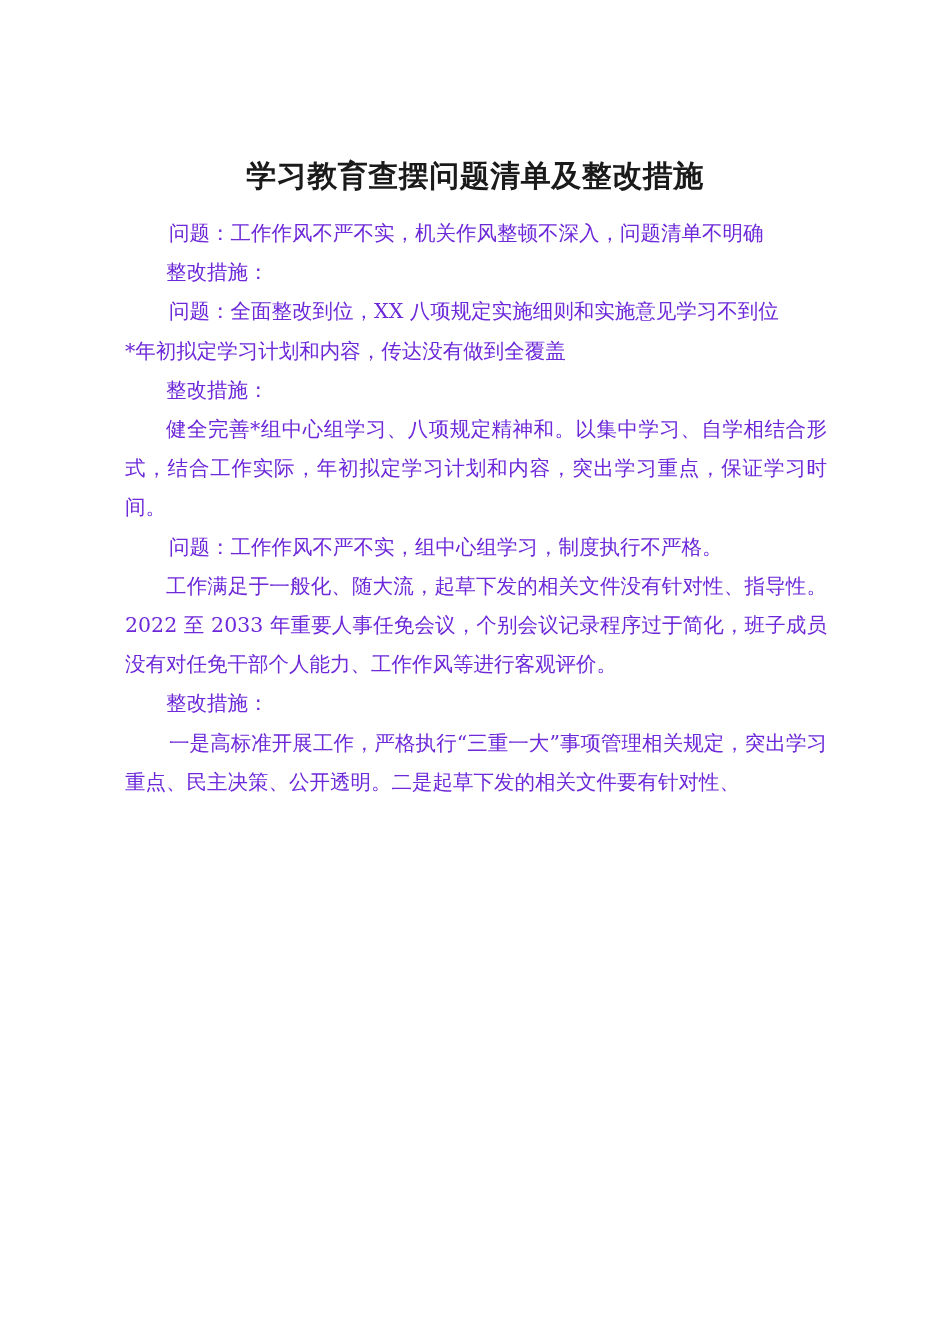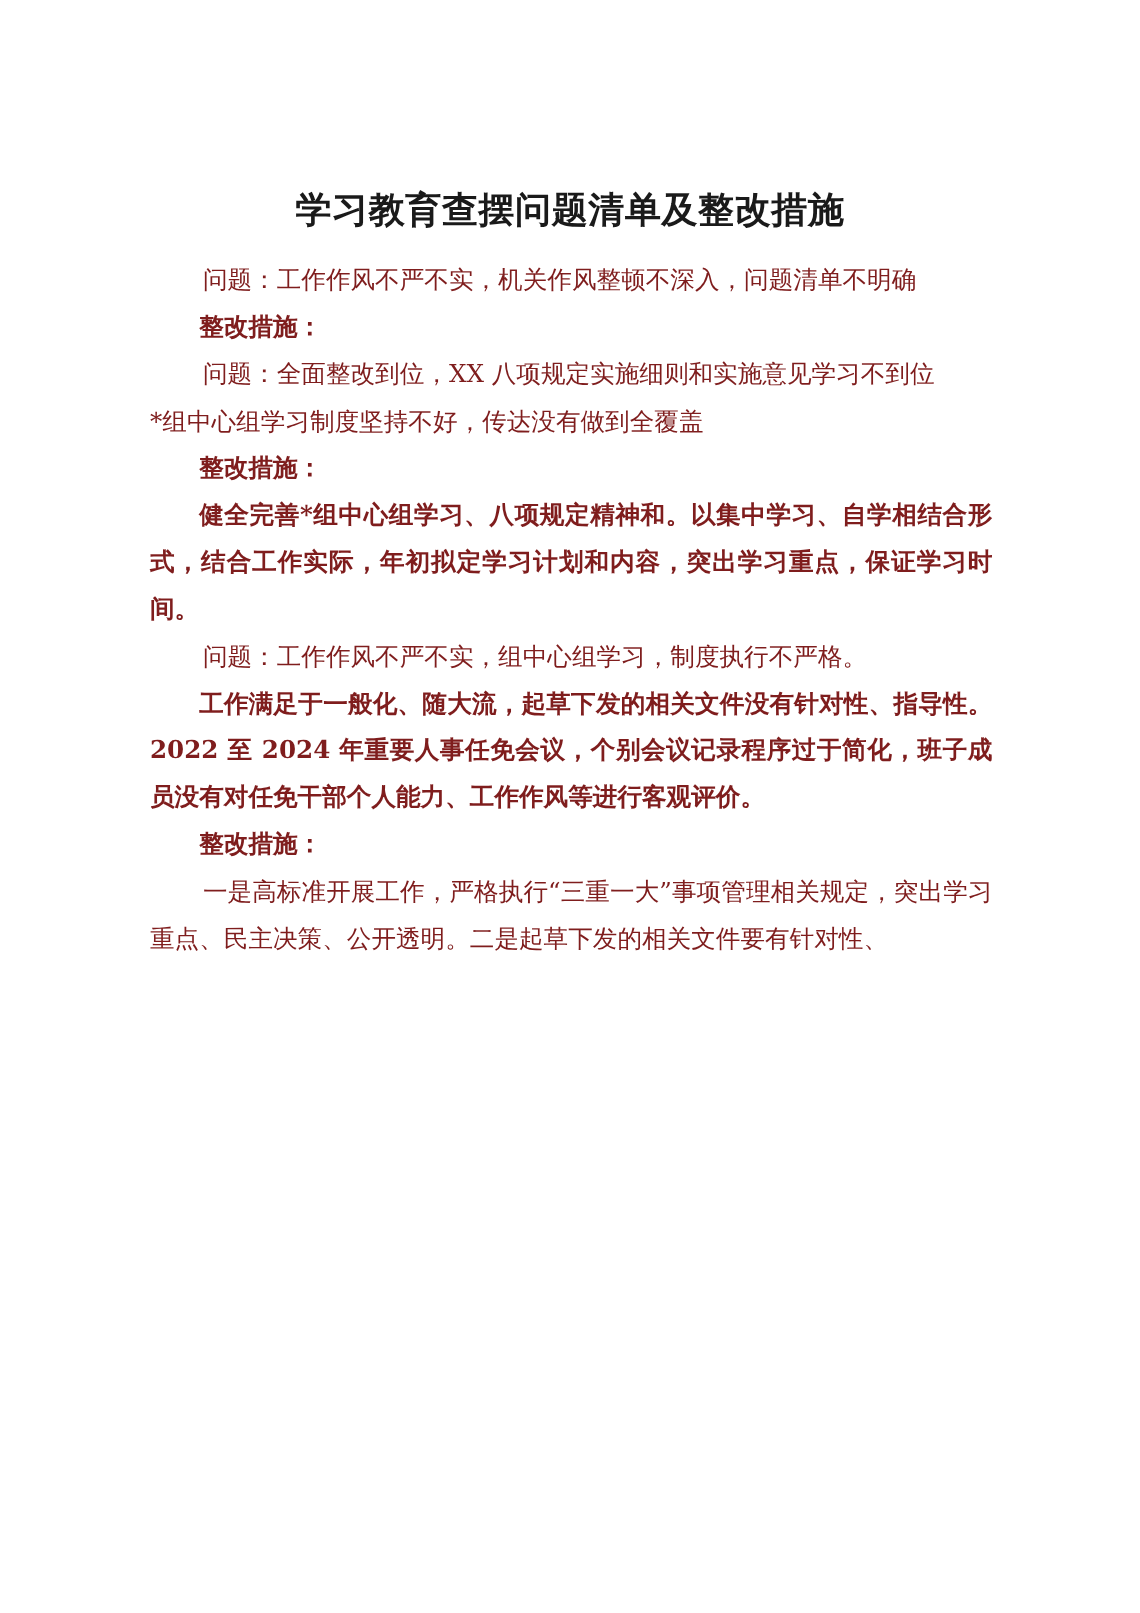--- a/index.html
+++ b/index.html
@@ -37,45 +37,45 @@
     width: 702px;
   }
   p.para {
     margin: 0;
     padding: 0;
     font-size: 20.5px;
     line-height: 39.2px;
     text-align: justify;
     text-justify: inter-ideograph;
     text-align-last: left;
-    color: #7f1d1d;
+    color: #6d28d9;
     font-family: "DejaVu Serif", "Liberation Serif", serif;
     word-break: break-all;
   }
   p.indent2 { text-indent: 2.15em; }
-  p.indent0 { text-indent: 2em; font-weight: bold; }
+  p.indent0 { text-indent: 2em; }
   p.noindent { text-indent: 2em; }
 </style>
 </head>
 <body>
 
 <div class="page">
 
   <div class="doc-title">学习教育查摆问题清单及整改措施</div>
 
   <div class="body-block">
 
     <p class="para indent2">问题：工作作风不严不实，机关作风整顿不深入，问题清单不明确</p>
     <p class="para indent0">整改措施：</p>
 
     <p class="para indent2">问题：全面整改到位，XX 八项规定实施细则和实施意见学习不到位</p>
-    <p class="para noindent" style="text-indent:0;">*组中心组学习制度坚持不好，传达没有做到全覆盖</p>
+    <p class="para noindent" style="text-indent:0;">*年初拟定学习计划和内容，传达没有做到全覆盖</p>
     <p class="para indent0">整改措施：</p>
     <p class="para indent0">健全完善*组中心组学习、八项规定精神和。以集中学习、自学相结合形式，结合工作实际，年初拟定学习计划和内容，突出学习重点，保证学习时间。</p>
 
     <p class="para indent2">问题：工作作风不严不实，组中心组学习，制度执行不严格。</p>
-    <p class="para indent0">工作满足于一般化、随大流，起草下发的相关文件没有针对性、指导性。2022 至 2024 年重要人事任免会议，个别会议记录程序过于简化，班子成员没有对任免干部个人能力、工作作风等进行客观评价。</p>
+    <p class="para indent0">工作满足于一般化、随大流，起草下发的相关文件没有针对性、指导性。2022 至 2033 年重要人事任免会议，个别会议记录程序过于简化，班子成员没有对任免干部个人能力、工作作风等进行客观评价。</p>
     <p class="para indent0">整改措施：</p>
     <p class="para indent2">一是高标准开展工作，严格执行“三重一大”事项管理相关规定，突出学习重点、民主决策、公开透明。二是起草下发的相关文件要有针对性、</p>
 
   </div>
 
 </div>
 
 </body></html>

